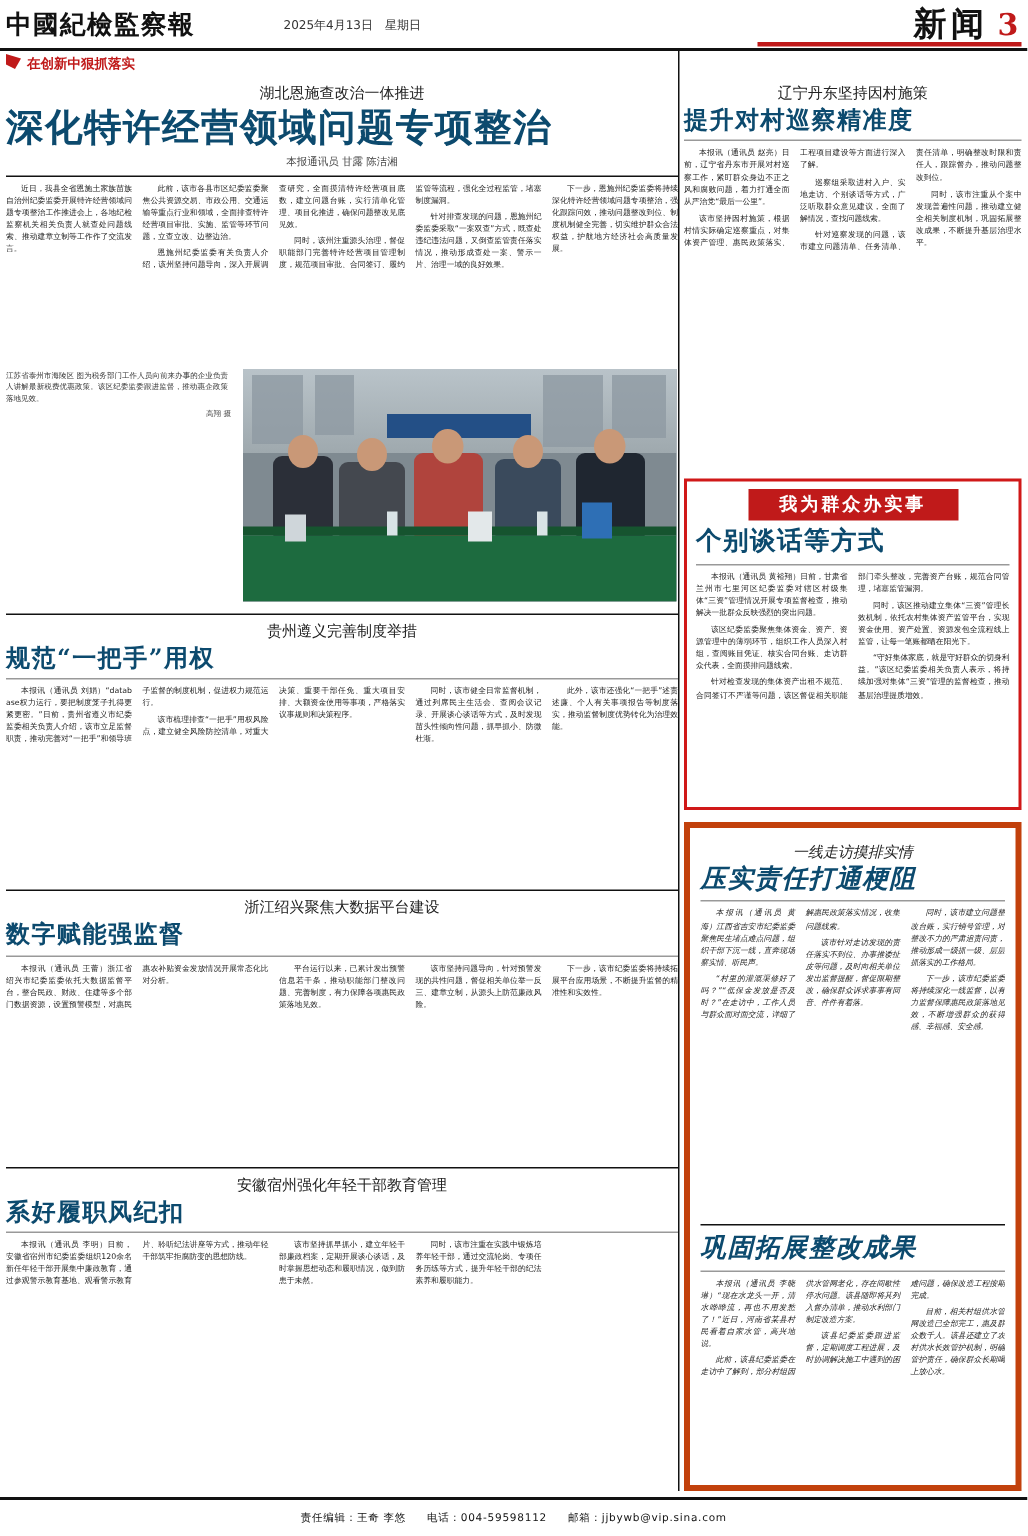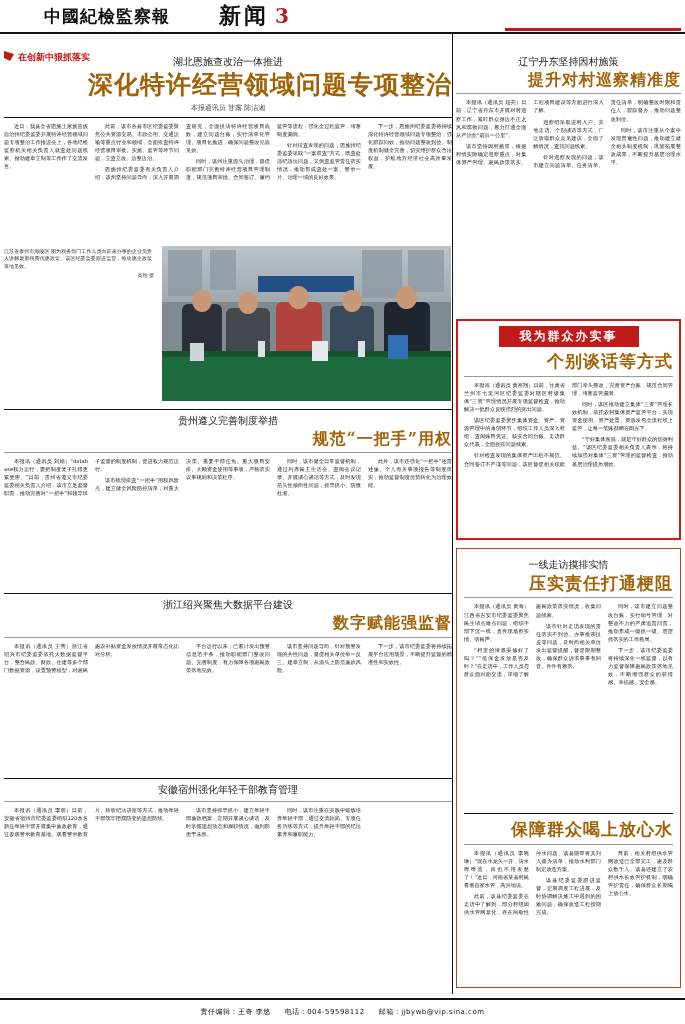--- a/index.html
+++ b/index.html
@@ -8,21 +8,21 @@
     font-family:"DejaVu Sans","Liberation Sans",sans-serif;
     color:#111;
     position:relative;
     overflow:hidden;
   }
   .page{position:relative;width:685px;height:1024px;background:#fff;}
 
   
   .masthead{
     position:relative;height:32px;border-bottom:2px solid #111;
-    display:flex;align-items:center;padding-left:40px;
+    display:flex;align-items:center;
   }
   .logo{
     font-family:"DejaVu Serif","Liberation Serif",serif;
     font-weight:bold;font-size:17px;letter-spacing:1px;
     color:#111;padding-left:4px;width:175px;white-space:nowrap;
   }
   .mast-date{
     font-size:8px;color:#333;padding-left:10px;flex:1;
   }
   .mast-section{
@@ -34,36 +34,36 @@
     font-family:"DejaVu Serif","Liberation Serif",serif;
     font-size:20px;color:#c01a1a;font-weight:bold;padding-right:6px;
   }
   .mast-rule{
     position:absolute;left:505px;right:4px;bottom:1px;height:3px;background:#c01a1a;
   }
 
   
   .colbanner{
     display:flex;align-items:flex-start;gap:4px;
-    padding:17px 4px 2px 4px;font-size:9px;color:#c01a1a;font-weight:bold;
+    padding:2px 4px 2px 4px;font-size:9px;color:#c01a1a;font-weight:bold;
   }
   .colbanner .mark{
     display:inline-block;width:10px;height:10px;background:#c01a1a;
     clip-path:polygon(0 0,100% 30%,60% 100%,0 70%);
   }
 
   
   .kicker{
     text-align:center;font-size:10px;color:#222;margin:3px 0 2px 0;
     font-family:"DejaVu Serif","Liberation Serif",serif;
   }
   .headline{
-    text-align:right;
-    font-family:"DejaVu Serif","Liberation Serif",serif;
-    font-weight:bold;color:#a16207;line-height:1.15;
+    text-align:left;
+    font-family:"DejaVu Serif","Liberation Serif",serif;
+    font-weight:bold;color:#0c4a6e;line-height:1.15;
   }
   .h-big{font-size:25px;letter-spacing:1px;}
   .h-mid{font-size:16px;letter-spacing:1px;}
   .h-sm{font-size:17px;letter-spacing:1px;}
   .byline{
     text-align:center;font-size:7px;color:#444;margin:3px 0 4px 0;
   }
   .rule{border-top:1px solid #111;margin:4px 0;}
   .rule-thin{border-top:1px solid #999;margin:4px 0;}
 
@@ -106,38 +106,39 @@
   
   .redbox{
     border:2px solid #d01818;padding:5px 6px 7px 6px;margin:6px 0 8px 0;
   }
   .redtag{
     display:block;margin:0 auto 5px auto;background:#c01a1a;color:#fff;
     font-family:"DejaVu Serif","Liberation Serif",serif;
     font-weight:bold;font-size:12px;letter-spacing:2px;
     text-align:center;padding:2px 0;width:140px;
   }
-  .thinbox{border:1px solid #c2410c;padding:6px 7px 8px 7px;margin-top:6px;}
+  .thinbox{border:4px solid #c2410c;padding:6px 7px 8px 7px;margin-top:6px;font-style:italic;}
 
   
   .footer{
     position:absolute;left:0;right:0;bottom:0;height:24px;
     border-top:2px solid #111;
     display:flex;align-items:center;justify-content:center;
     font-size:7px;color:#111;letter-spacing:.5px;
   }
   .footer .sep{display:inline-block;width:14px;}
 </style>
 </head>
 <body>
 
 <div class="page">
 
   <div class="masthead">
     <div class="logo">中國紀檢監察報</div>
+    <div class="mast-date">2025年4月13日　星期日</div>
     <div class="mast-section">新闻</div>
     <div class="mast-pageno">3</div>
     <div class="mast-rule"></div>
   </div>
 
   <div class="colbanner">
     <span class="mark"></span>
     <span>在创新中狠抓落实</span>
   </div>
 
@@ -224,20 +225,21 @@
         <p>平台运行以来，已累计发出预警信息若干条，推动职能部门整改问题、完善制度，有力保障各项惠民政策落地见效。</p>
         <p>该市坚持问题导向，针对预警发现的共性问题，督促相关单位举一反三、建章立制，从源头上防范廉政风险。</p>
         <p>下一步，该市纪委监委将持续拓展平台应用场景，不断提升监督的精准性和实效性。</p>
       </div>
     </div>
 
     <div class="rule" style="margin-top:4px;"></div>
 
     <div>
       <div class="kicker">安徽宿州强化年轻干部教育管理</div>
+      <div class="headline h-mid">系好履职风纪扣</div>
       <div class="rule-thin"></div>
       <div class="body-cols c5" style="height:92px;overflow:hidden;">
         <p>本报讯（通讯员 李明）日前，安徽省宿州市纪委监委组织120余名新任年轻干部开展集中廉政教育，通过参观警示教育基地、观看警示教育片、聆听纪法讲座等方式，推动年轻干部筑牢拒腐防变的思想防线。</p>
         <p>该市坚持抓早抓小，建立年轻干部廉政档案，定期开展谈心谈话，及时掌握思想动态和履职情况，做到防患于未然。</p>
         <p>同时，该市注重在实践中锻炼培养年轻干部，通过交流轮岗、专项任务历练等方式，提升年轻干部的纪法素养和履职能力。</p>
       </div>
     </div>
 
   </div>
 
@@ -280,21 +282,21 @@
           <p>“村里的灌溉渠修好了吗？”“低保金发放是否及时？”在走访中，工作人员与群众面对面交流，详细了解惠民政策落实情况，收集问题线索。</p>
           <p>该市针对走访发现的责任落实不到位、办事推诿扯皮等问题，及时向相关单位发出监督提醒，督促限期整改，确保群众诉求事事有回音、件件有着落。</p>
           <p>同时，该市建立问题整改台账，实行销号管理，对整改不力的严肃追责问责，推动形成一级抓一级、层层抓落实的工作格局。</p>
           <p>下一步，该市纪委监委将持续深化一线监督，以有力监督保障惠民政策落地见效，不断增强群众的获得感、幸福感、安全感。</p>
         </div>
       </div>
 
       <div class="rule" style="margin:6px 0;"></div>
 
       <div>
-        <div class="headline h-sm">保障群众喝上放心水</div>
+        <div class="headline h-sm">巩固拓展整改成果</div>
         <div class="rule-thin"></div>
         <div class="body-cols c3" style="height:130px;overflow:hidden;">
           <p>本报讯（通讯员 李晓琳）“现在水龙头一开，清水哗哗流，再也不用发愁了！”近日，河南省某县村民看着自家水管，高兴地说。</p>
           <p>此前，该县纪委监委在走访中了解到，部分村组因供水管网老化，存在间歇性停水问题。该县随即将其列入督办清单，推动水利部门制定改造方案。</p>
           <p>该县纪委监委跟进监督，定期调度工程进展，及时协调解决施工中遇到的困难问题，确保改造工程按期完成。</p>
           <p>目前，相关村组供水管网改造已全部完工，惠及群众数千人。该县还建立了农村供水长效管护机制，明确管护责任，确保群众长期喝上放心水。</p>
         </div>
       </div>
 
     </div>

